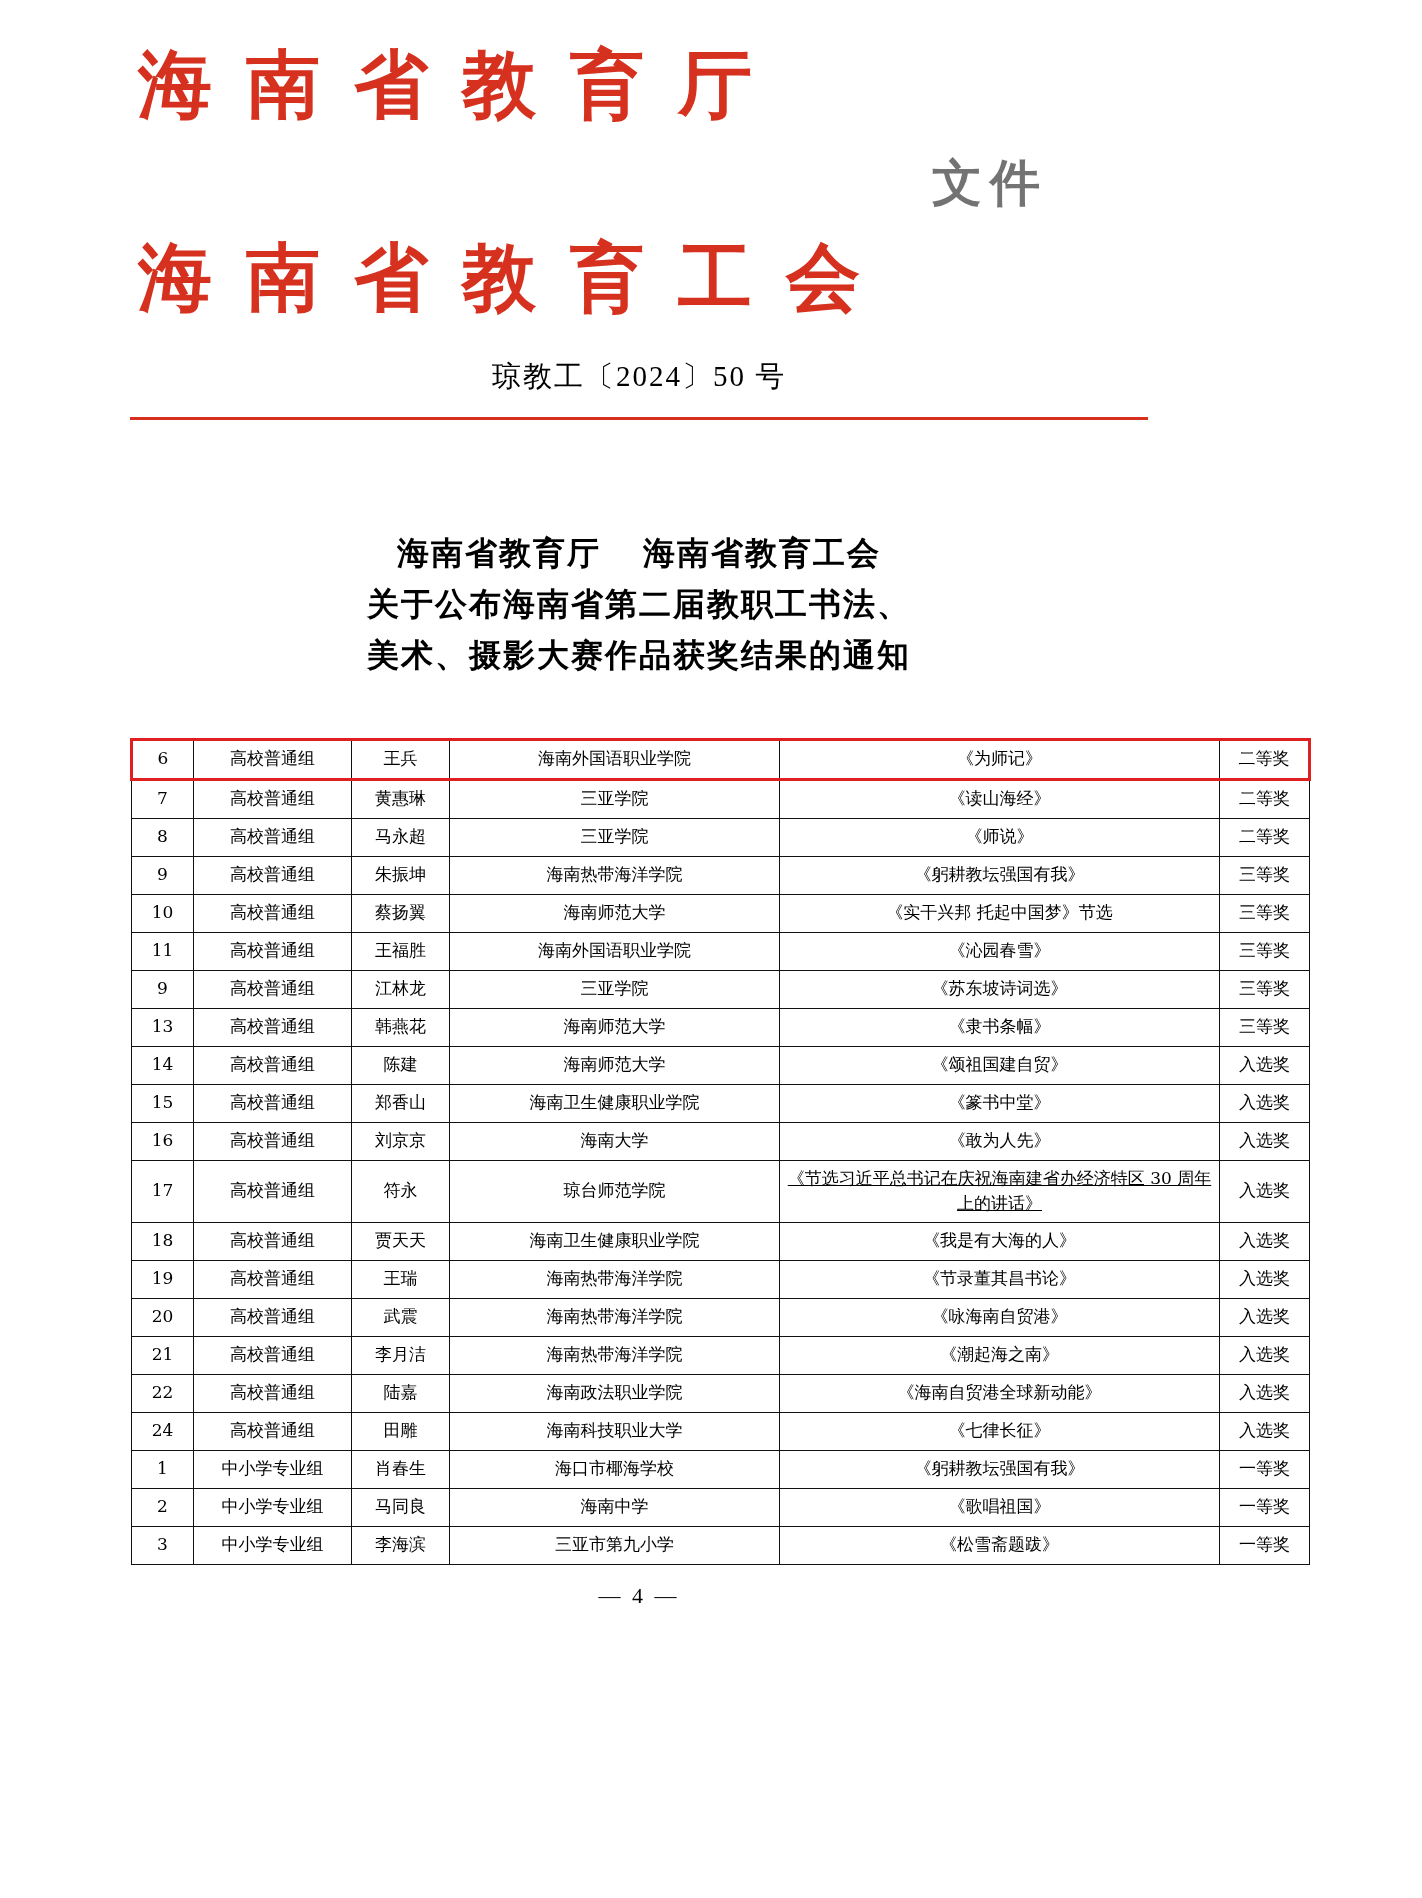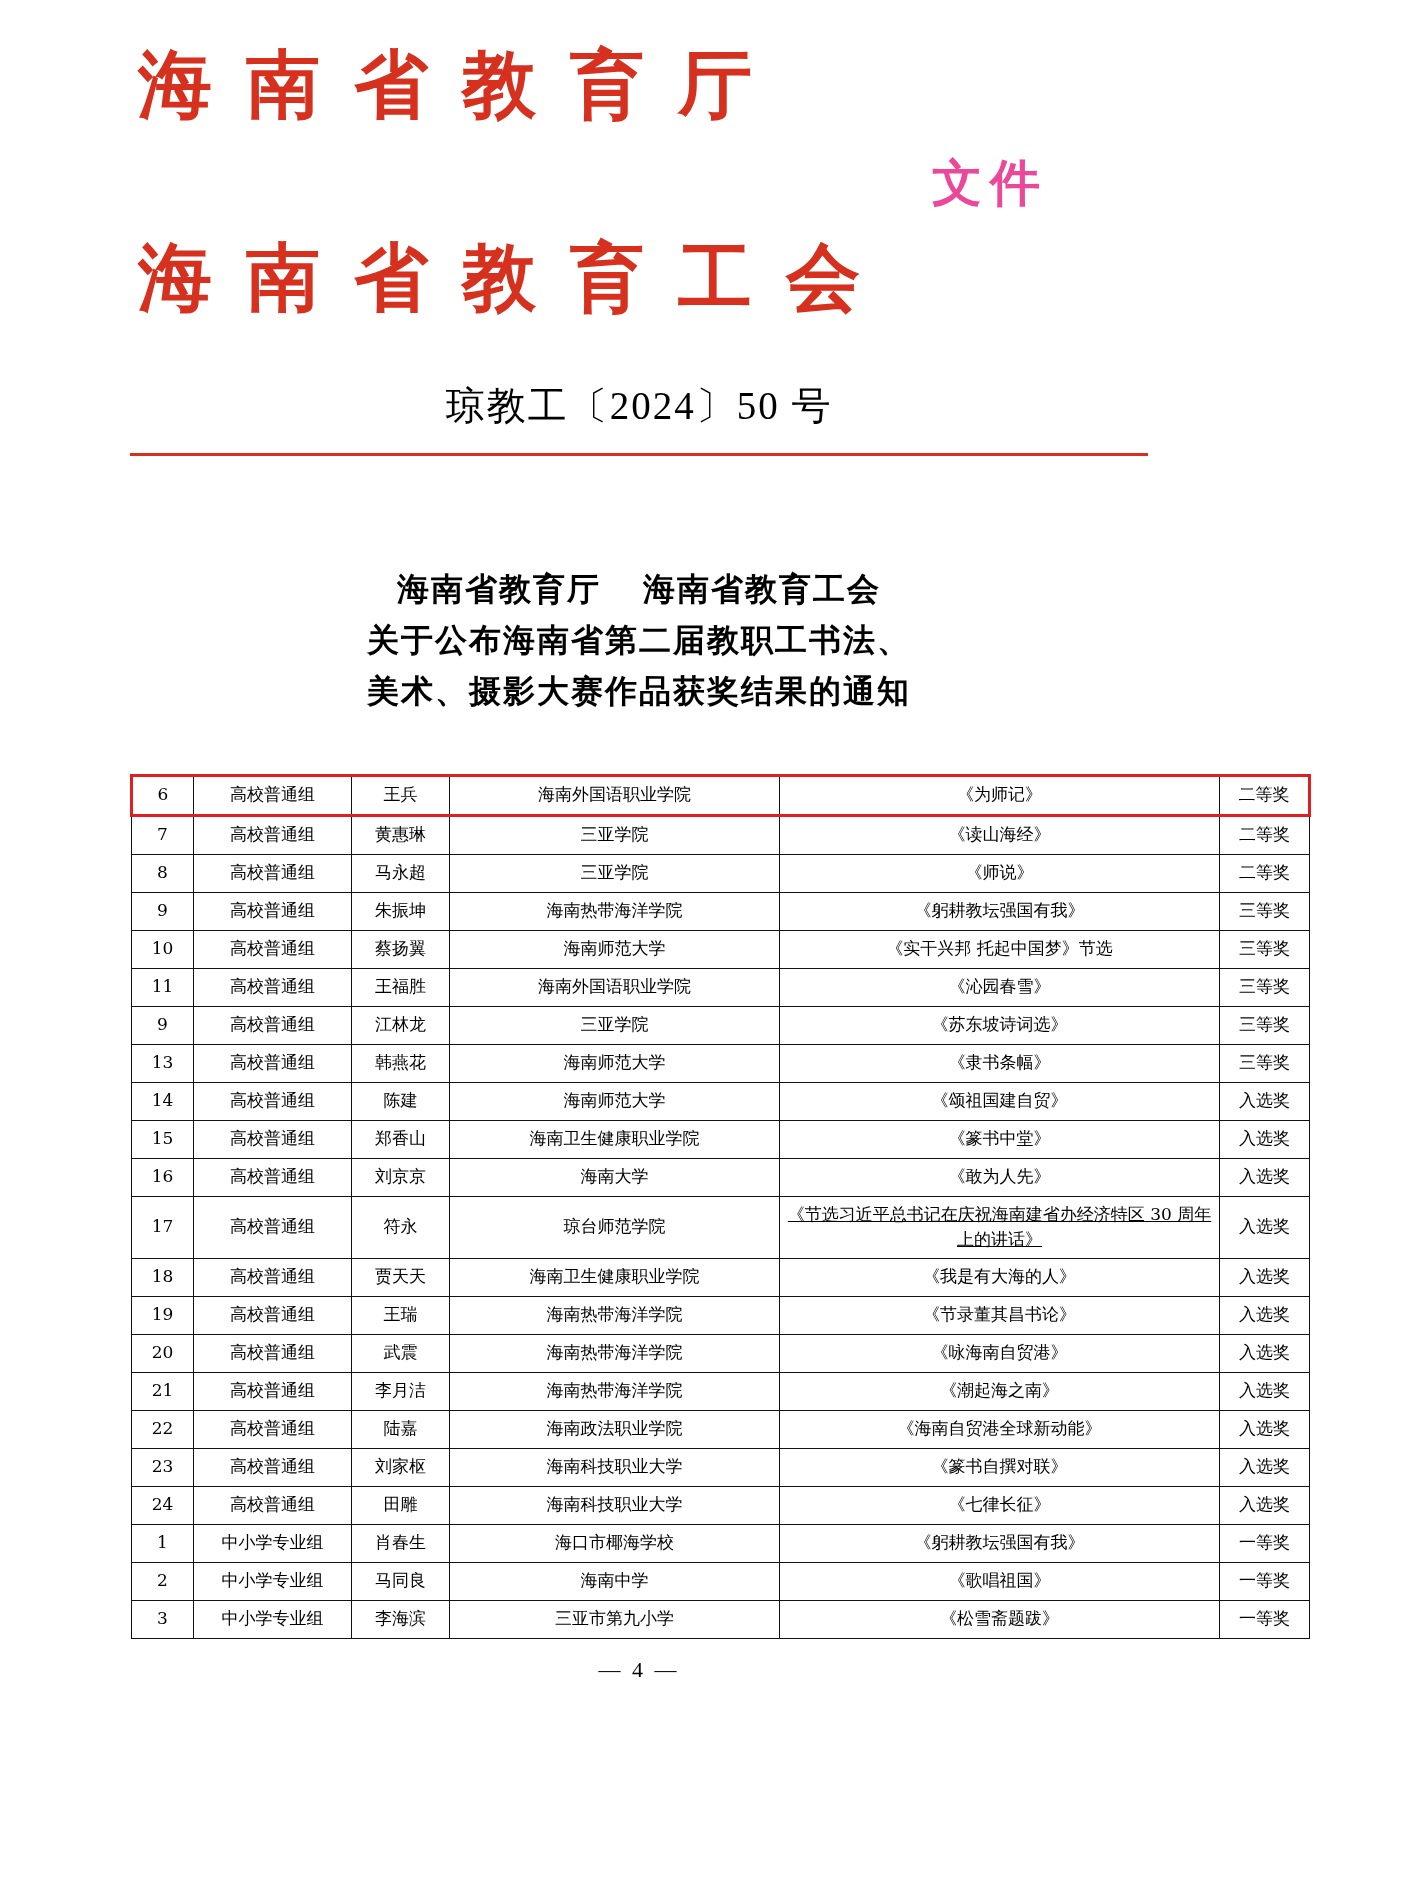--- a/index.html
+++ b/index.html
@@ -31,21 +31,21 @@
     font-size: 74px;
     font-weight: bold;
     letter-spacing: 34px;
     text-align: left;
     padding-left: 8px;
     line-height: 1.25;
     white-space: nowrap;
     font-family: "DejaVu Serif", "Liberation Serif", serif;
   }
   .mast-line2 {
-    color: #ec4899;
+    color: #737373;
     font-size: 50px;
     font-weight: bold;
     text-align: right;
     padding-right: 100px;
     margin-top: 22px;
     letter-spacing: 8px;
     line-height: 1.2;
     font-family: "DejaVu Serif", "Liberation Serif", serif;
   }
   .mast-line3 {
@@ -56,22 +56,22 @@
     text-align: left;
     padding-left: 8px;
     margin-top: 18px;
     line-height: 1.25;
     white-space: nowrap;
     font-family: "DejaVu Serif", "Liberation Serif", serif;
   }
 
   .doc-number {
     text-align: center;
-    font-size: 39px;
-    margin-top: 56px;
+    font-size: 29px;
+    margin-top: 34px;
     letter-spacing: 2px;
     font-family: "Liberation Serif", "DejaVu Serif", serif;
   }
   .red-rule {
     height: 3px;
     background: #d6301f;
     margin-top: 20px;
     width: 100%;
   }
 
@@ -311,28 +311,20 @@
           </tr>
           <tr>
             <td>22</td>
             <td>高校普通组</td>
             <td>陆嘉</td>
             <td>海南政法职业学院</td>
             <td>《海南自贸港全球新动能》</td>
             <td>入选奖</td>
           </tr>
           <tr>
-            <td>23</td>
-            <td>高校普通组</td>
-            <td>刘家枢</td>
-            <td>海南科技职业大学</td>
-            <td>《篆书自撰对联》</td>
-            <td>入选奖</td>
-          </tr>
-          <tr>
             <td>24</td>
             <td>高校普通组</td>
             <td>田雕</td>
             <td>海南科技职业大学</td>
             <td>《七律长征》</td>
             <td>入选奖</td>
           </tr>
           <tr>
             <td>1</td>
             <td>中小学专业组</td>

